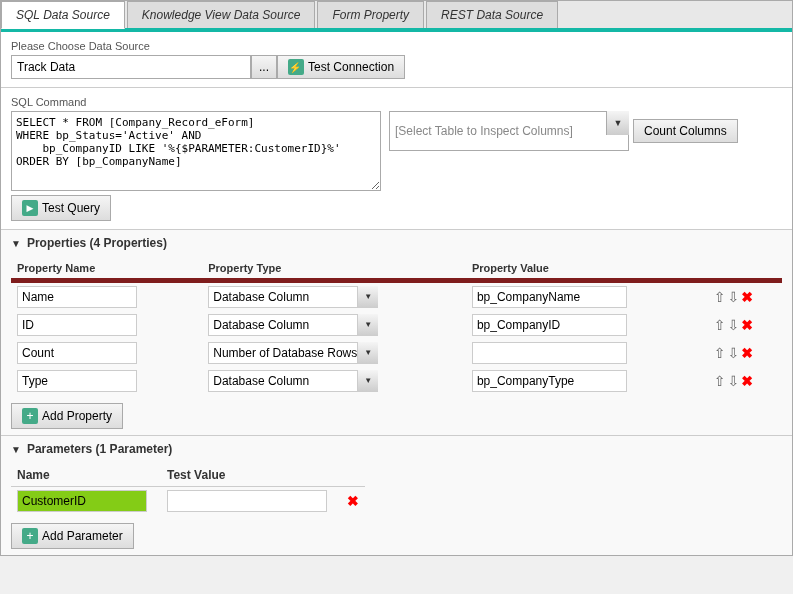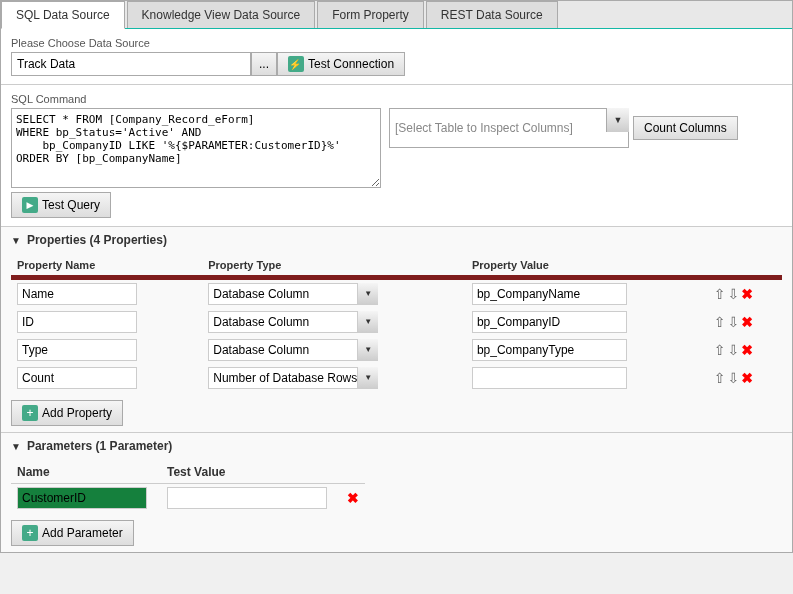--- a/index.html
+++ b/index.html
@@ -8,21 +8,22 @@
     .main-container {
       width: 793px;
       background: #fff;
       border: 1px solid #aaa;
     }
 
     
     .tabs {
       display: flex;
       background: #e8e8e8;
-      border-bottom: 1px solid #14b8a6;
+      border-bottom: 4px solid #14b8a6;
+      font-style: italic;
     }
     .tab {
       padding: 6px 14px;
       border: 1px solid #aaa;
       border-bottom: none;
       cursor: pointer;
       background: #ddd;
       margin-right: 2px;
       font-size: 12px;
       color: #333;
@@ -307,21 +308,21 @@
     }
     .params-table td {
       padding: 3px 6px;
       vertical-align: middle;
     }
     .param-name-input {
       width: 130px;
       height: 22px;
       border: 1px solid #ccc;
       padding: 0 4px;
-      background: #15803d;
+      background: #84cc16;
       font-size: 12px;
     }
     .param-value-input {
       width: 160px;
       height: 22px;
       border: 1px solid #ccc;
       padding: 0 4px;
       background: #fff;
       font-size: 12px;
     }
@@ -423,51 +424,51 @@
     <td><input class="prop-value-input" type="text" value="bp_CompanyID" style=""></td>
     <td>
       <div class="action-icons">
         <span class="arrow-up">⇧</span>
         <span class="arrow-down">⇩</span>
         <span class="delete-icon">✖</span>
       </div>
     </td>
   </tr>
           <tr>
+    <td><input class="prop-name-input" type="text" value="Count" style=""></td>
+    <td>
+      <div class="prop-type-wrapper">
+        <select class="prop-type-select">
+          <option selected="">Number of Database Rows</option>
+          <option>Database Column</option>
+          <option>Number of Database Rows</option>
+        </select>
+      </div>
+    </td>
+    <td><input class="prop-value-input" type="text" value="" style=""></td>
+    <td>
+      <div class="action-icons">
+        <span class="arrow-up">⇧</span>
+        <span class="arrow-down">⇩</span>
+        <span class="delete-icon">✖</span>
+      </div>
+    </td>
+  </tr>
+          <tr>
     <td><input class="prop-name-input" type="text" value="Type" style=""></td>
     <td>
       <div class="prop-type-wrapper">
         <select class="prop-type-select">
           <option selected="">Database Column</option>
           <option>Database Column</option>
           <option>Number of Database Rows</option>
         </select>
       </div>
     </td>
     <td><input class="prop-value-input" type="text" value="bp_CompanyType" style=""></td>
-    <td>
-      <div class="action-icons">
-        <span class="arrow-up">⇧</span>
-        <span class="arrow-down">⇩</span>
-        <span class="delete-icon">✖</span>
-      </div>
-    </td>
-  </tr>
-          <tr>
-    <td><input class="prop-name-input" type="text" value="Count" style=""></td>
-    <td>
-      <div class="prop-type-wrapper">
-        <select class="prop-type-select">
-          <option selected="">Number of Database Rows</option>
-          <option>Database Column</option>
-          <option>Number of Database Rows</option>
-        </select>
-      </div>
-    </td>
-    <td><input class="prop-value-input" type="text" value="" style=""></td>
     <td>
       <div class="action-icons">
         <span class="arrow-up">⇧</span>
         <span class="arrow-down">⇩</span>
         <span class="delete-icon">✖</span>
       </div>
     </td>
   </tr>
         </tbody>
     </table>

